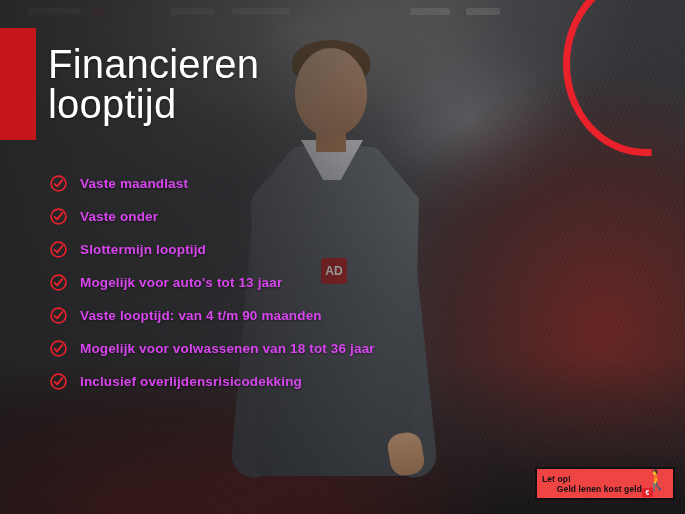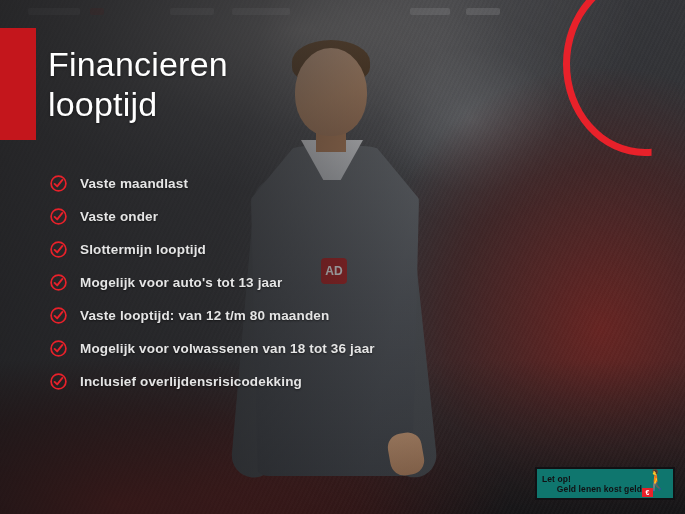--- a/index.html
+++ b/index.html
@@ -180,21 +180,21 @@
     left: 0;
     top: 0;
     width: 685px;
     height: 514px;
   }
   .title {
     position: absolute;
     left: 48px;
     top: 44px;
     color: #ffffff;
-    font-size: 34px;
+    font-size: 40px;
     line-height: 40px;
     font-weight: 400;
     letter-spacing: 0.2px;
     max-width: 300px;
     text-shadow: 0 1px 3px rgba(0,0,0,0.45);
   }
   .title span {
     display: block;
   }
 
@@ -216,36 +216,36 @@
     width: 17px;
     height: 17px;
     flex: 0 0 17px;
     margin-right: 13px;
     position: relative;
   }
   .check svg {
     display: block;
   }
   .feature-label {
-    color: #e5e5e5;
+    color: #d946ef;
     font-size: 13.5px;
     font-weight: 700;
     letter-spacing: 0.15px;
     text-shadow: 0 1px 2px rgba(0,0,0,0.5);
     white-space: nowrap;
   }
 
   
   .warning {
     position: absolute;
     right: 10px;
     bottom: 14px;
     width: 140px;
     height: 33px;
-    background: #0f766e;
+    background: #ef4444;
     border: 2px solid #111114;
     display: flex;
     align-items: center;
     padding: 4px 5px;
     box-sizing: border-box;
   }
   .warning-text {
     flex: 1 1 auto;
     color: #111114;
     font-size: 8.5px;
@@ -386,21 +386,21 @@
         <span class="feature-label">Mogelijk voor auto's tot 13 jaar</span>
       </li>
 
       <li class="feature">
         <span class="check">
           <svg width="17" height="17" viewBox="0 0 17 17">
             <circle cx="8.5" cy="8.5" r="7.4" fill="none" stroke="#e8212a" stroke-width="1.7"></circle>
             <path d="M4.6 8.9 L7.2 11.4 L12.4 4.9" fill="none" stroke="#e8212a" stroke-width="1.9" stroke-linecap="round" stroke-linejoin="round"></path>
           </svg>
         </span>
-        <span class="feature-label">Vaste looptijd: van 12 t/m 80 maanden</span>
+        <span class="feature-label">Vaste looptijd: van 4 t/m 90 maanden</span>
       </li>
 
       <li class="feature">
         <span class="check">
           <svg width="17" height="17" viewBox="0 0 17 17">
             <circle cx="8.5" cy="8.5" r="7.4" fill="none" stroke="#e8212a" stroke-width="1.7"></circle>
             <path d="M4.6 8.9 L7.2 11.4 L12.4 4.9" fill="none" stroke="#e8212a" stroke-width="1.9" stroke-linecap="round" stroke-linejoin="round"></path>
           </svg>
         </span>
         <span class="feature-label">Mogelijk voor volwassenen van 18 tot 36 jaar</span>

